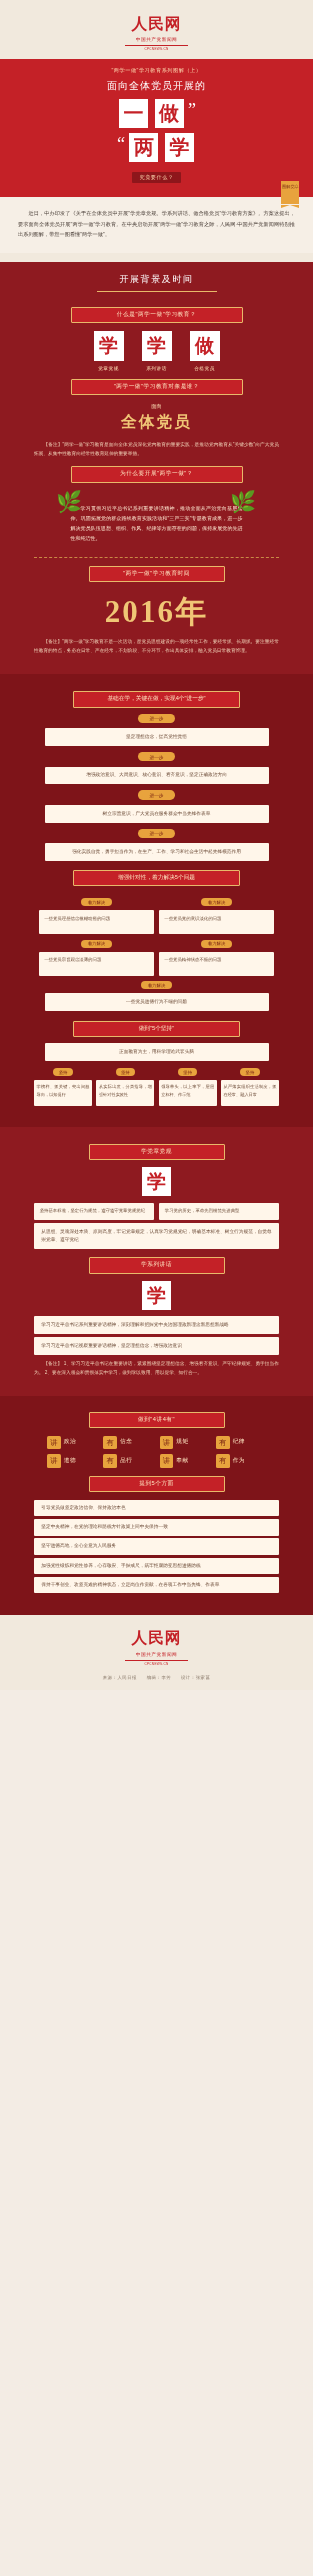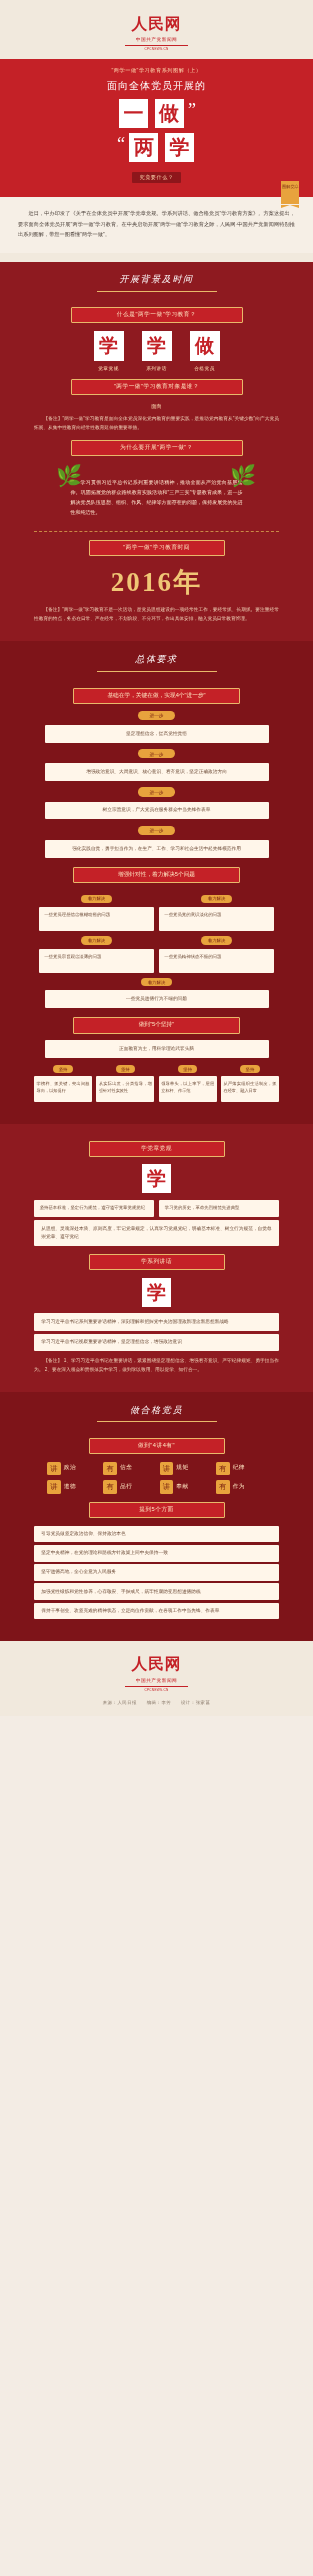--- a/index.html
+++ b/index.html
@@ -120,21 +120,20 @@
     padding: 8.3px 0 13.6px;
   }
   .band.alt { background: #7e1419; }
   .section-title {
     text-align: center;
     color: #fff;
     font-size: 9px;
     letter-spacing: 1.6px;
     padding: 3.1px 0 7.3px;
     position: relative;
-    font-style: italic;
   }
   .section-title:after {
     content: "";
     display: block;
     width: 120px; height: 1px;
     background: #e8b96a;
     margin: 4.7px auto 0;
   }
 
   .subhead {
@@ -202,21 +201,21 @@
   }
   .leaf {
     position: absolute; top: 0; font-size: 21px; color: #e8a33d;
   }
   .leaf.l { left: 22px; }
   .leaf.r { right: 22px; }
 
   .year-wrap { text-align: center; margin: 8.3px 0 3.1px; }
   .year {
     font-family: "Liberation Serif", serif;
-    font-size: 27px;
+    font-size: 31px;
     color: #f0c676;
     letter-spacing: 2.1px;
     font-weight: bold;
   }
 
   
   .req-group { width: 245px; margin: 0 auto; }
   .req-head {
     background: #c42127;
     border: 0.5px solid #e8b96a;
@@ -381,41 +380,41 @@
         <div class="trio-label">系列讲话</div>
       </div>
       <div class="trio-item">
         <div class="trio-box">做</div>
         <div class="trio-label">合格党员</div>
       </div>
     </div>
 
     <div class="subhead">"两学一做"学习教育对象是谁？</div>
     <div class="center-red">面向</div>
+    <div class="huge-gold">全体党员</div>
     <div class="note">【备注】"两学一做"学习教育是面向全体党员深化党内教育的重要实践，是推动党内教育从"关键少数"向广大党员拓展、从集中性教育向经常性教育延伸的重要举措。</div>
 
     <div class="subhead">为什么要开展"两学一做"？</div>
     <div class="wreath">
       <span class="leaf l">🌿</span>
       <span class="leaf r">🌿</span>
       <div class="wreath-text">学习贯彻习近平总书记系列重要讲话精神，推动全面从严治党向基层延伸。巩固拓展党的群众路线教育实践活动和"三严三实"专题教育成果，进一步解决党员队伍思想、组织、作风、纪律等方面存在的问题，保持发展党的先进性和纯洁性。</div>
     </div>
 
     <div class="goldline"></div>
 
     <div class="subhead small">"两学一做"学习教育时间</div>
     <div class="year-wrap">
       <span class="year">2016年</span>
     </div>
     <div class="note">【备注】"两学一做"学习教育不是一次活动，是党员思想建设的一项经常性工作，要经常抓、长期抓。要注重经常性教育的特点，务必在日常、严在经常，不划阶段、不分环节，作出具体安排，融入党员日常教育管理。</div>
     <div class="spacer"></div>
   </div>
 
   <div class="band alt">
-    <div class="section-title">总体要求</div>
 
     <div class="req-group">
       <div class="req-head">基础在学，关键在做，实现4个"进一步"</div>
       <div class="pill">进一步</div>
       <div class="card center">坚定理想信念，提高党性觉悟</div>
       <div class="pill">进一步</div>
       <div class="card center">增强政治意识、大局意识、核心意识、看齐意识，坚定正确政治方向</div>
       <div class="pill">进一步</div>
       <div class="card center">树立宗旨意识，广大党员在服务群众中当先锋作表率</div>
       <div class="pill">进一步</div>
@@ -488,21 +487,20 @@
     <div class="wide-card">学习习近平总书记系列重要讲话精神，深刻理解和把握党中央治国理政新理念新思想新战略</div>
     <div class="wide-card">学习习近平总书记视察重要讲话精神，坚定理想信念，增强政治意识</div>
 
     <div class="note">【备注】
 1、学习习近平总书记在重要讲话，紧紧围绕坚定理想信念、增强看齐意识、严守纪律规矩、勇于担当作为。
 2、要在深入领会和贯彻落实中学习，做到学以致用、用以促学、知行合一。</div>
     <div class="spacer"></div>
   </div>
 
   <div class="band alt">
-    <div class="section-title">做合格党员</div>
 
     <div class="subhead small">做到"4讲4有"</div>
 
     <div class="grid4">
       <div class="kv">
         <span class="k">讲</span>
         <span class="v">政治</span>
       </div>
       <div class="kv">
         <span class="k">有</span>

